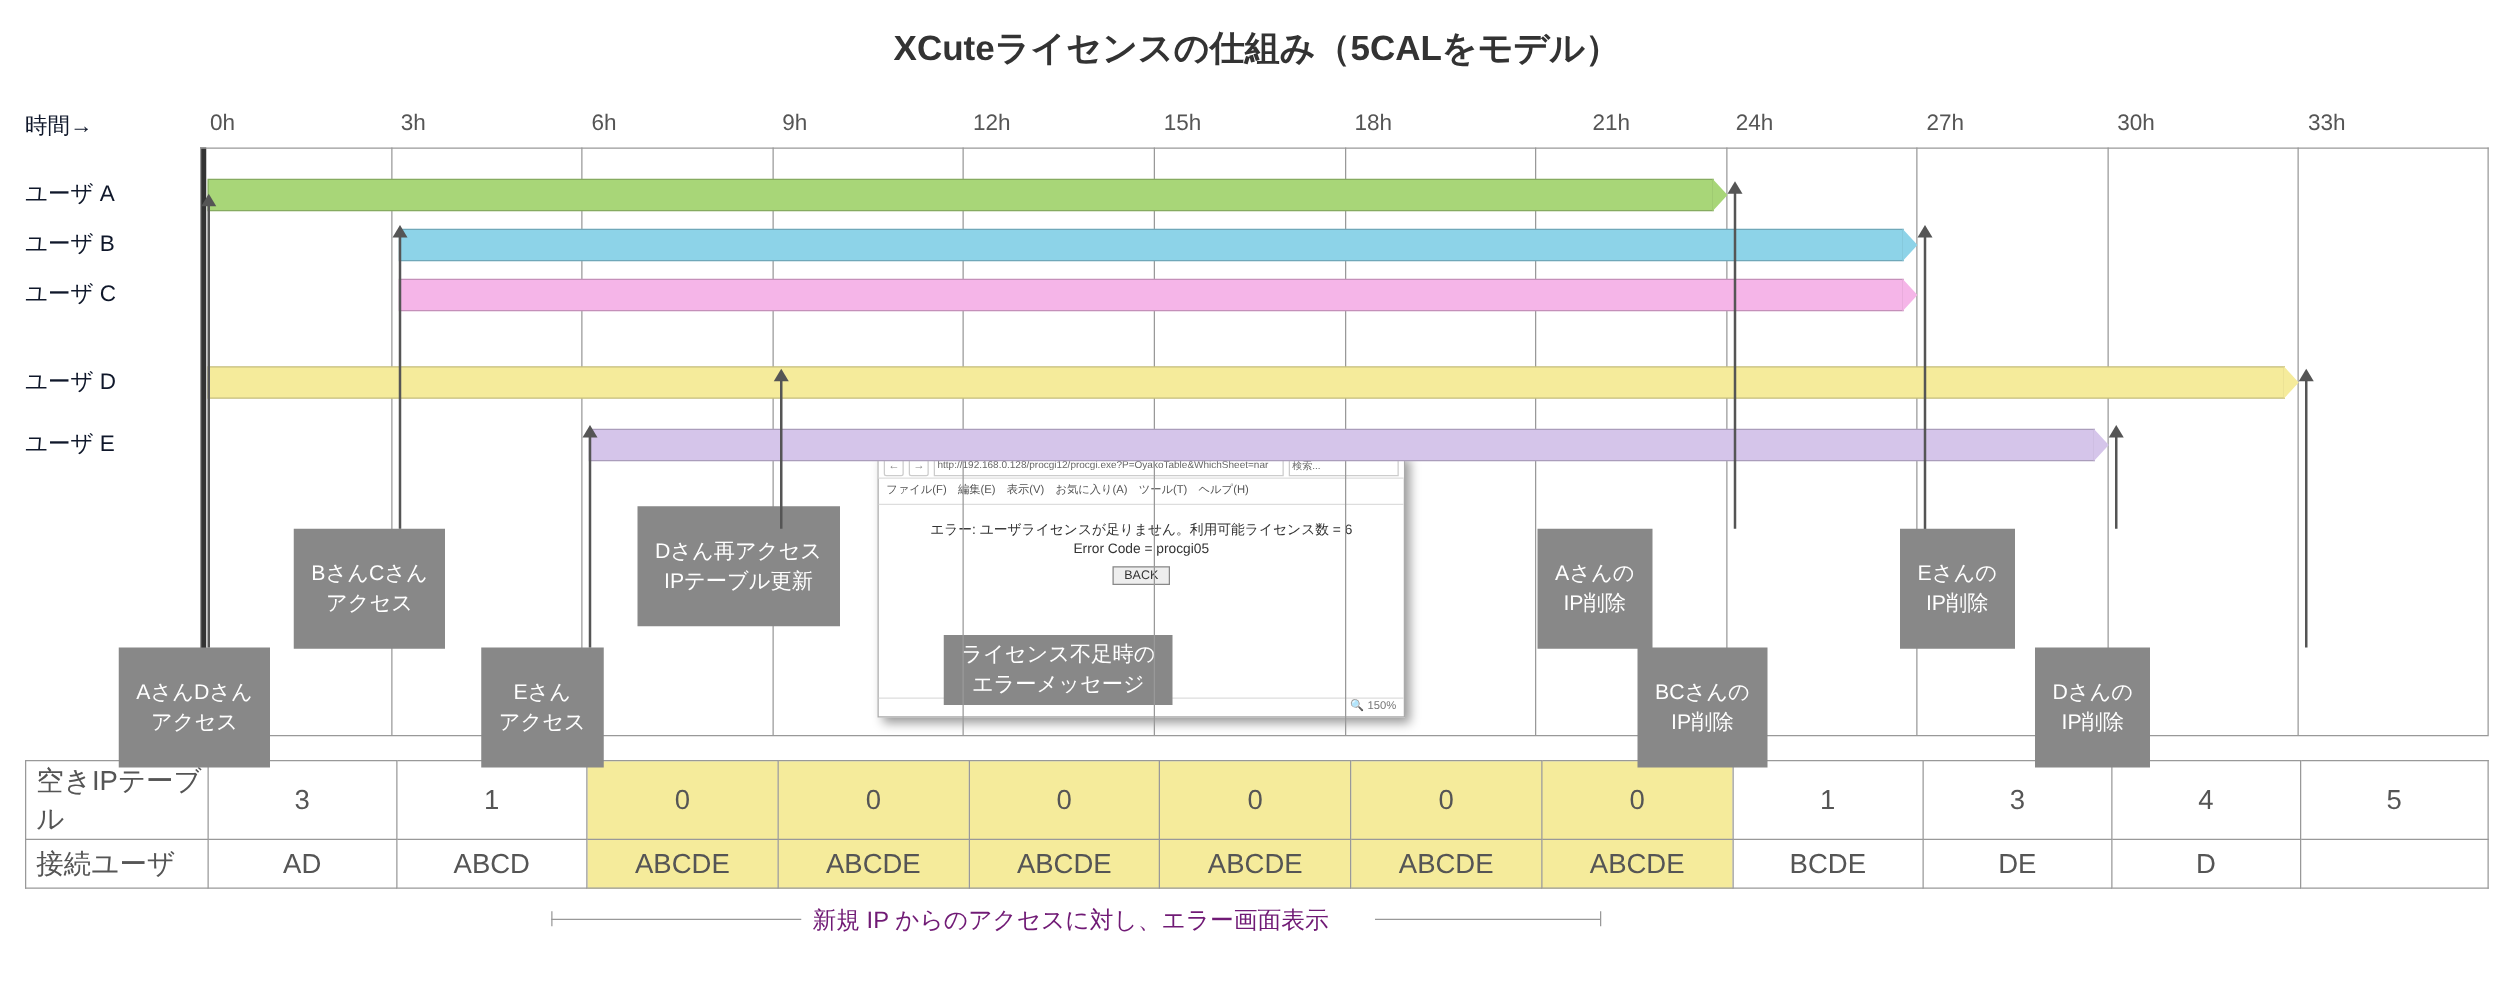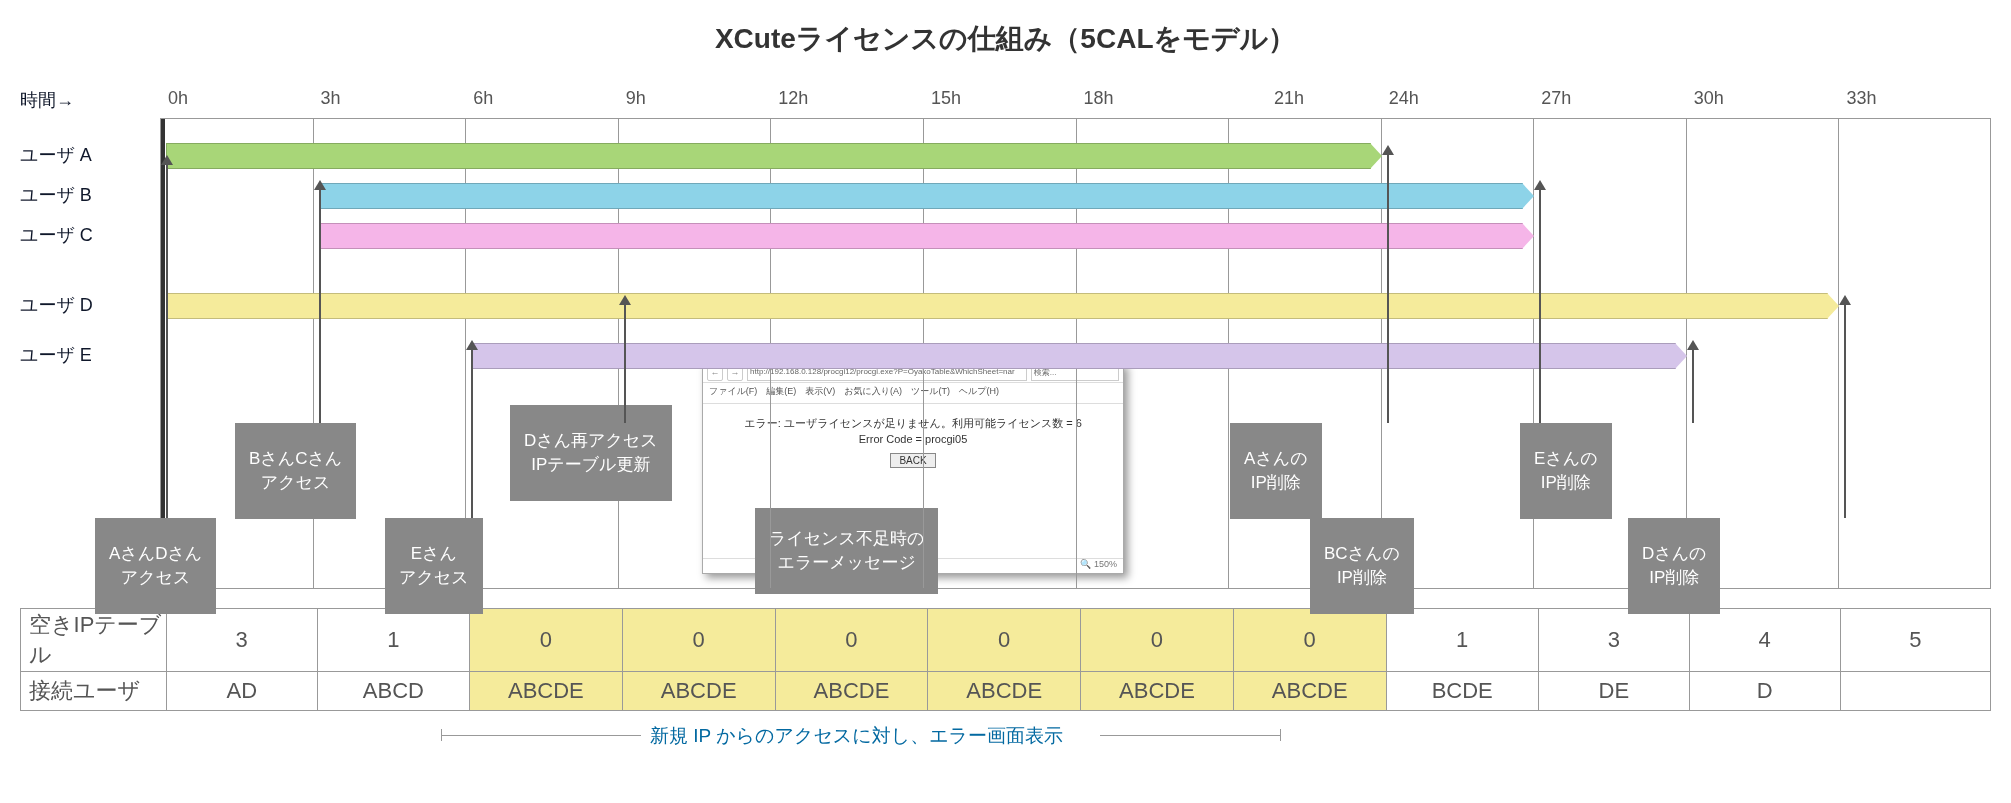--- a/index.html
+++ b/index.html
@@ -161,21 +161,21 @@
     border-top: 1px solid #ddd;
     text-align: right;
     font-size: 9px;
     padding: 0 6px;
     color: #777;
   }
   .error-caption {
     position: absolute;
     background: #888;
     color: #fff;
-    padding: 19px 14px;
+    padding: 4px 14px;
     font-size: 17px;
     text-align: center;
     line-height: 1.4;
   }
   .data-table {
     margin-top: 0;
     border-collapse: collapse;
     width: 100%;
   }
   .data-table td, .data-table th {
@@ -189,21 +189,21 @@
   .data-table th {
     text-align: left;
     padding-left: 8px;
     width: 140px;
   }
   .hl { background: #f5eb9b; }
   .footer-note {
     position: relative;
     text-align: right;
     font-size: 19px;
-    color: #0369a1;
+    color: #701a75;
     margin-top: 12px;
     height: 30px;
     text-decoration: underline;
   }
   .foot-line {
     position: absolute;
     height: 1px;
     background: #999;
     top: 12px;
   }

